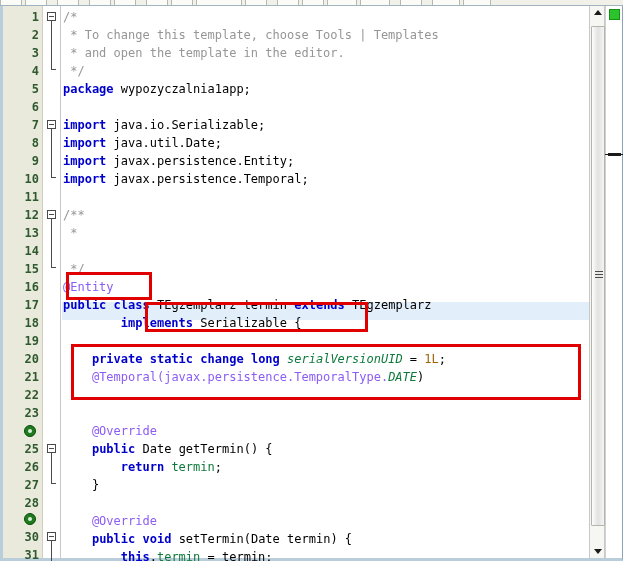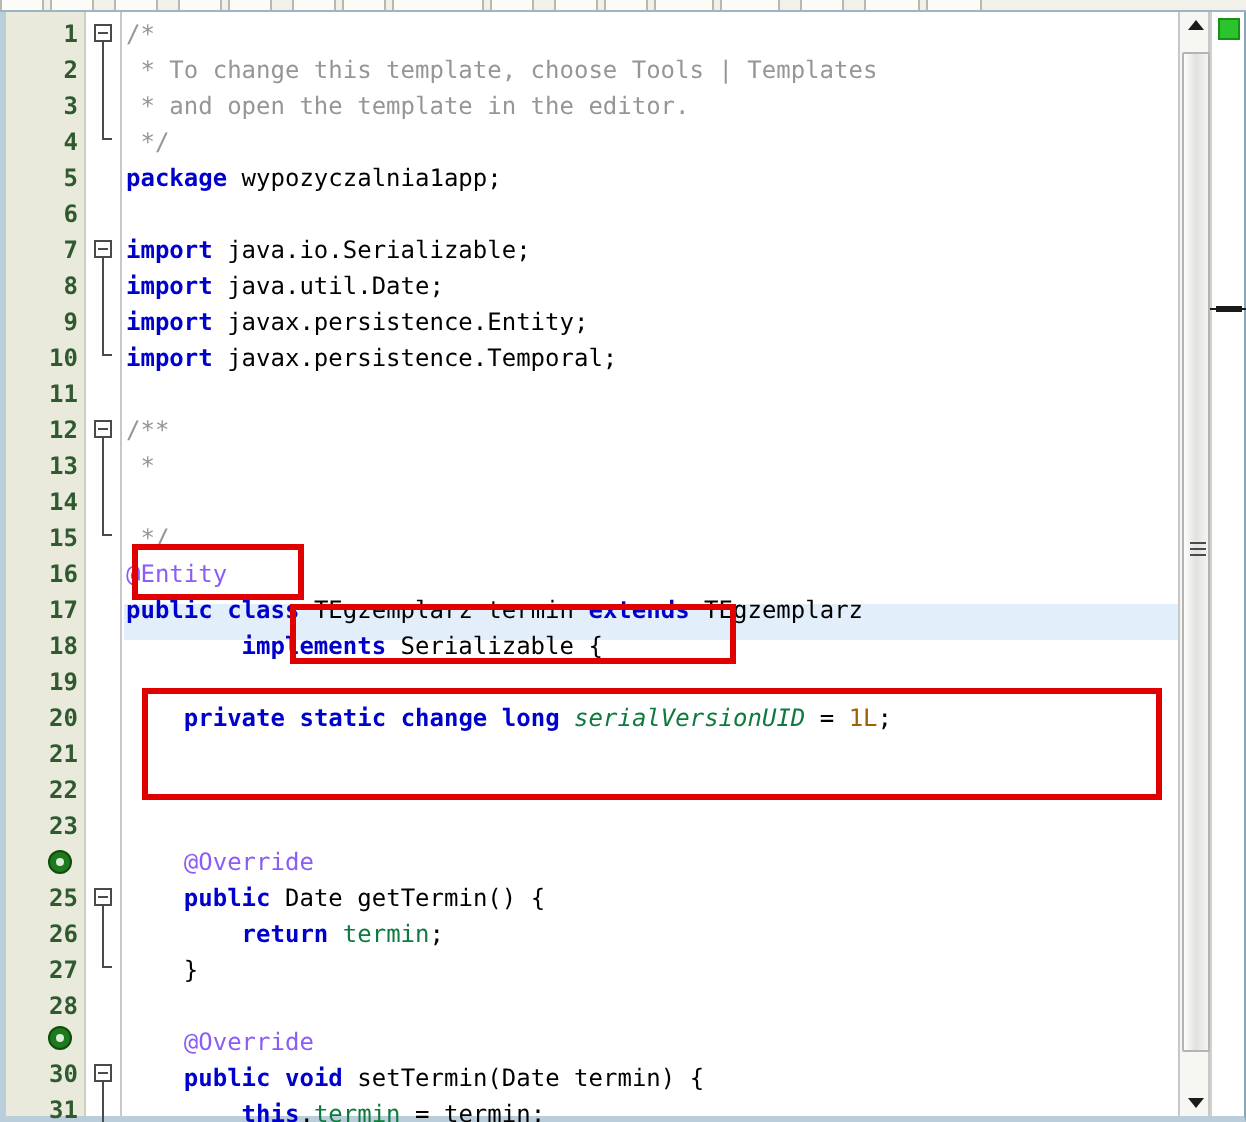--- a/index.html
+++ b/index.html
@@ -295,20 +295,21 @@
     <div class="code ann" style="top:272px">@Entity</div>
 
     <div class="code" style="top:290px"><span class="kw">public</span> <span class="kw">class</span> <span class="cls">TEgzemplarz termin</span> <span class="kw">extends</span> <span class="id">TEgzemplarz</span></div>
 
     <div class="code" style="top:308px">        <span class="kw">implements</span> <span class="id">Serializable</span> {</div>
 
     <div class="code" style="top:326px"></div>
 
     <div class="code" style="top:344px">    <span class="kw">private</span> <span class="kw">static</span> <span class="kw">change</span> <span class="kw">long</span> <span class="sfld">serialVersionUID</span> = <span class="num">1L</span>;</div>
 
+    <div class="code" style="top:362px">    <span class="ann">@Temporal(javax.persistence.TemporalType.</span><span class="sfld">DATE</span>)</div>
 
 
     <div class="code" style="top:398px"></div>
 
     <div class="code ann" style="top:416px">    @Override</div>
 
     <div class="code" style="top:434px">    <span class="kw">public</span> <span class="id">Date</span> <span class="cls">getTermin</span>() {</div>
 
     <div class="code" style="top:452px">        <span class="kw">return</span> <span class="fld">termin</span>;</div>
 

